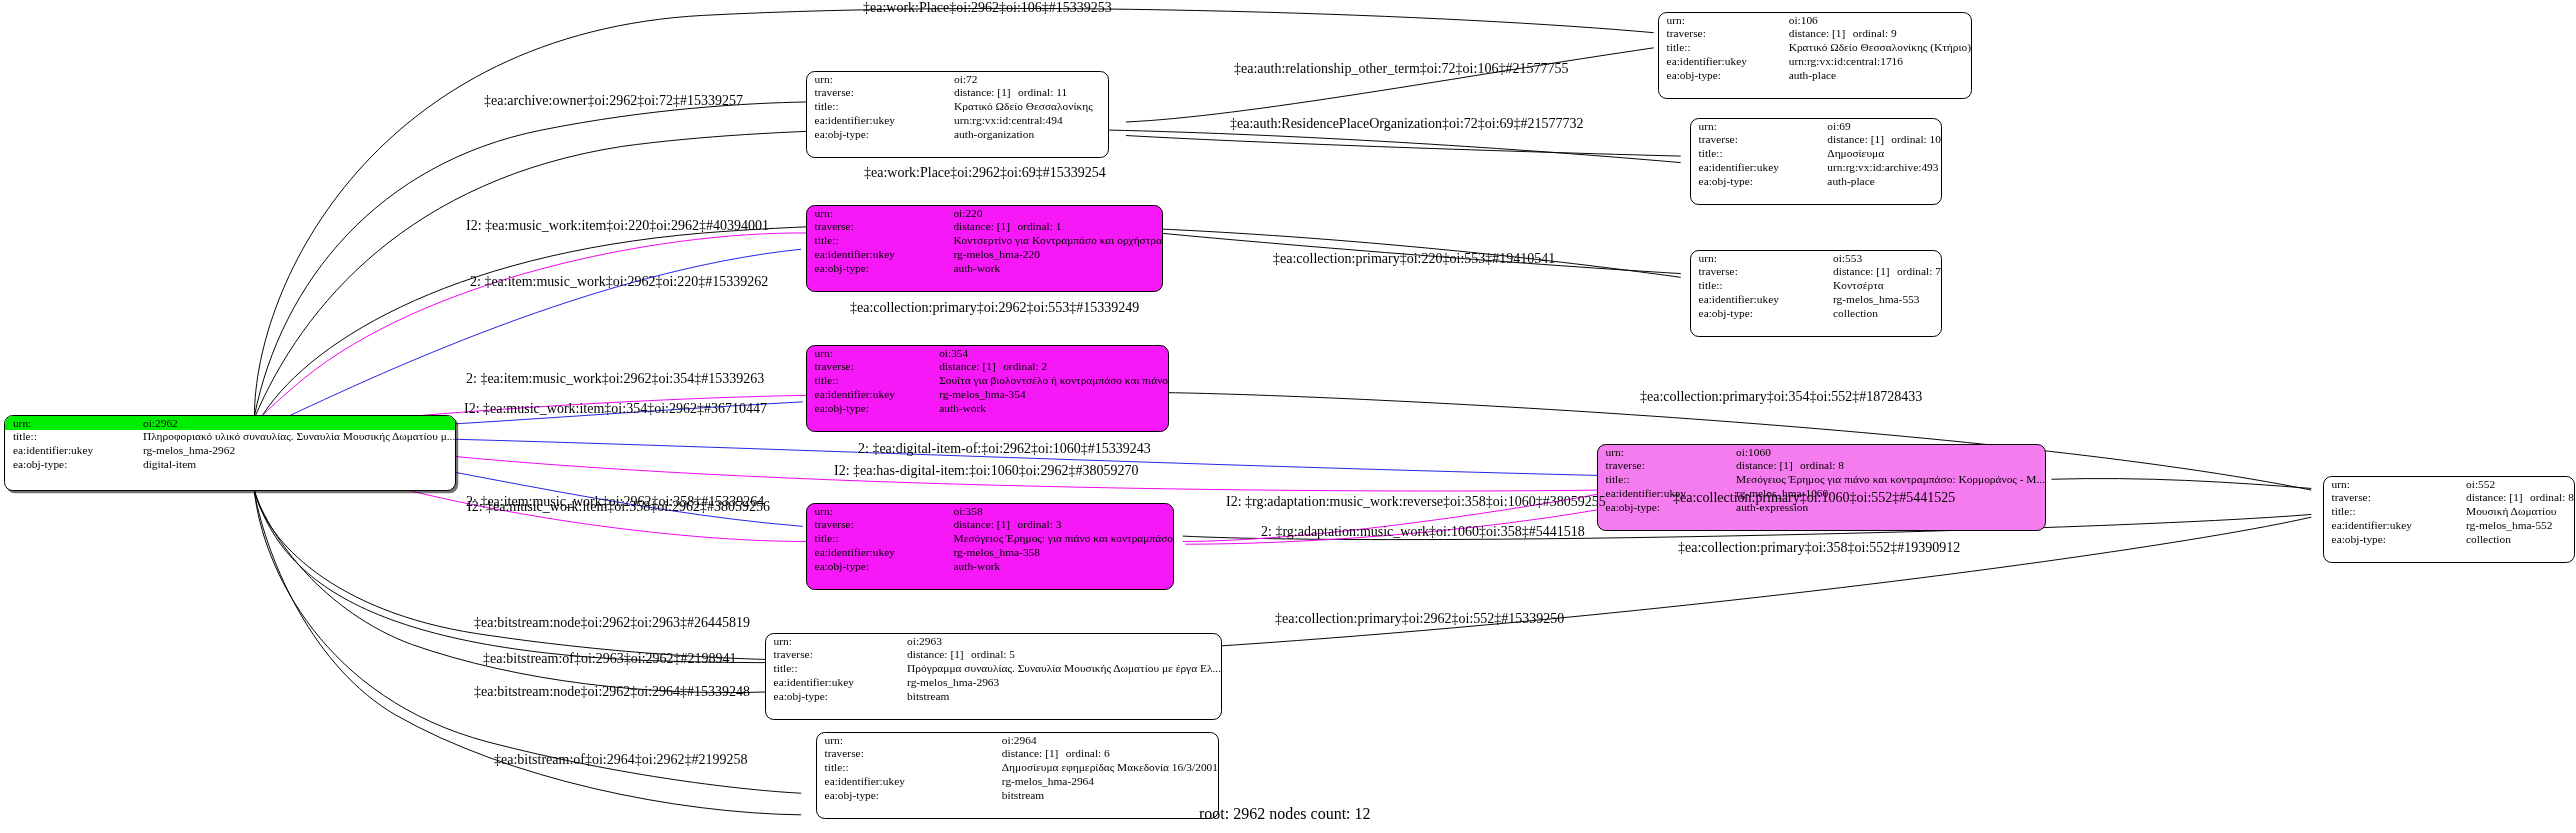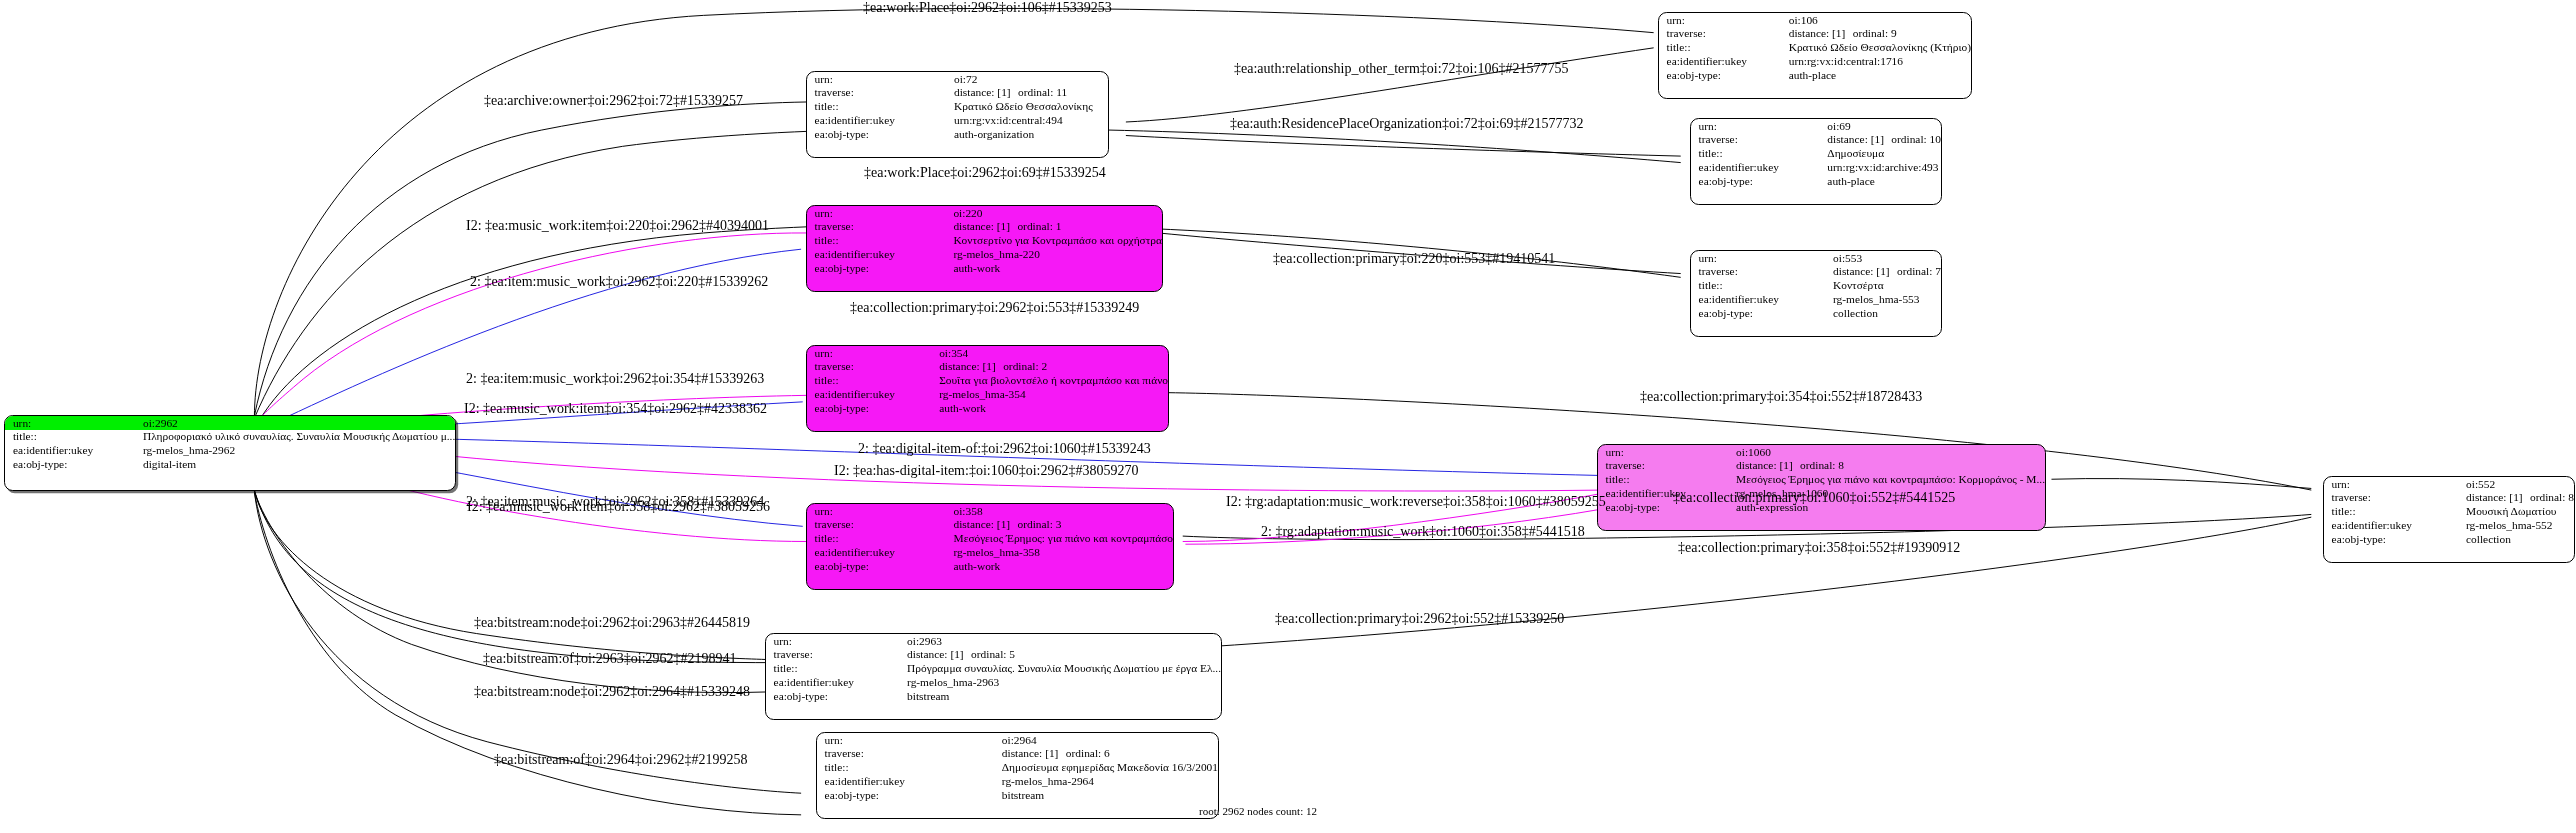--- a/index.html
+++ b/index.html
@@ -52,21 +52,21 @@
     position:absolute;
     font-family:"Liberation Serif", serif;
     font-size:14px;
     color:#000;
     white-space:nowrap;
     z-index:8;
     background:transparent;
   }
   .footer{
     position:absolute;
-    font-size:11px;
+    font-size:16px;
     color:#000;
     white-space:nowrap;
     z-index:8;
   }
 </style>
 </head>
 <body>
 
 <div id="canvas">
 
@@ -466,21 +466,21 @@
   <div class="elabel" style="left:863px;top:0px;">‡ea:work:Place‡oi:2962‡oi:106‡#15339253</div>
   <div class="elabel" style="left:484px;top:93px;">‡ea:archive:owner‡oi:2962‡oi:72‡#15339257</div>
   <div class="elabel" style="left:1234px;top:61px;">‡ea:auth:relationship_other_term‡oi:72‡oi:106‡#21577755</div>
   <div class="elabel" style="left:1230px;top:116px;">‡ea:auth:ResidencePlaceOrganization‡oi:72‡oi:69‡#21577732</div>
   <div class="elabel" style="left:864px;top:165px;">‡ea:work:Place‡oi:2962‡oi:69‡#15339254</div>
   <div class="elabel" style="left:466px;top:218px;">I2: ‡ea:music_work:item‡oi:220‡oi:2962‡#40394001</div>
   <div class="elabel" style="left:470px;top:274px;">2: ‡ea:item:music_work‡oi:2962‡oi:220‡#15339262</div>
   <div class="elabel" style="left:1273px;top:251px;">‡ea:collection:primary‡oi:220‡oi:553‡#19410541</div>
   <div class="elabel" style="left:850px;top:300px;">‡ea:collection:primary‡oi:2962‡oi:553‡#15339249</div>
   <div class="elabel" style="left:466px;top:371px;">2: ‡ea:item:music_work‡oi:2962‡oi:354‡#15339263</div>
-  <div class="elabel" style="left:464px;top:401px;">I2: ‡ea:music_work:item‡oi:354‡oi:2962‡#42338362</div>
+  <div class="elabel" style="left:464px;top:401px;">I2: ‡ea:music_work:item‡oi:354‡oi:2962‡#36710447</div>
   <div class="elabel" style="left:1640px;top:389px;">‡ea:collection:primary‡oi:354‡oi:552‡#18728433</div>
   <div class="elabel" style="left:858px;top:441px;">2: ‡ea:digital-item-of:‡oi:2962‡oi:1060‡#15339243</div>
   <div class="elabel" style="left:834px;top:463px;">I2: ‡ea:has-digital-item:‡oi:1060‡oi:2962‡#38059270</div>
   <div class="elabel" style="left:466px;top:494px;">2: ‡ea:item:music_work‡oi:2962‡oi:358‡#15339264</div>
   <div class="elabel" style="left:467px;top:499px;">I2: ‡ea:music_work:item‡oi:358‡oi:2962‡#38059256</div>
   <div class="elabel" style="left:1226px;top:494px;">I2: ‡rg:adaptation:music_work:reverse‡oi:358‡oi:1060‡#38059255</div>
   <div class="elabel" style="left:1261px;top:524px;">2: ‡rg:adaptation:music_work‡oi:1060‡oi:358‡#5441518</div>
   <div class="elabel" style="left:1673px;top:490px;">‡ea:collection:primary‡oi:1060‡oi:552‡#5441525</div>
   <div class="elabel" style="left:1678px;top:540px;">‡ea:collection:primary‡oi:358‡oi:552‡#19390912</div>
   <div class="elabel" style="left:474px;top:615px;">‡ea:bitstream:node‡oi:2962‡oi:2963‡#26445819</div>

